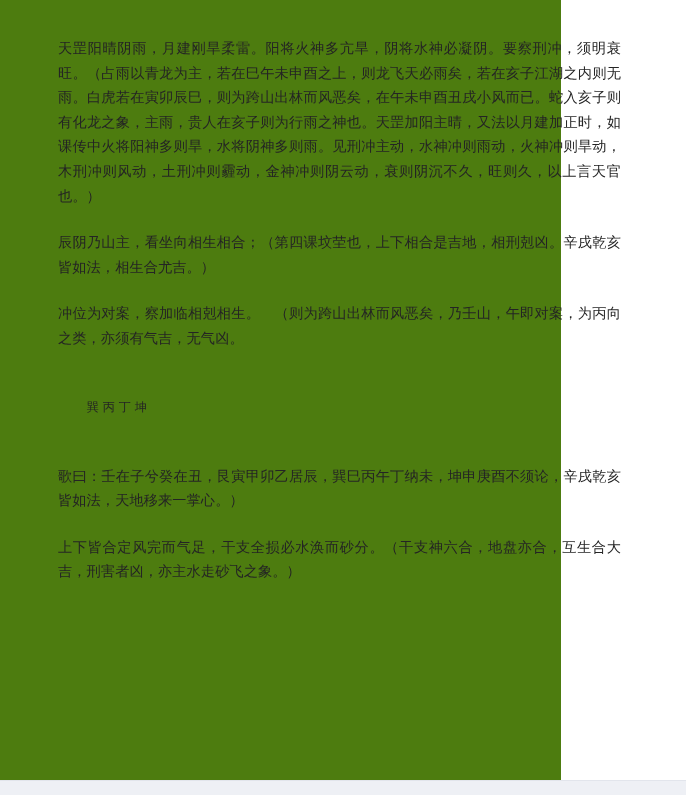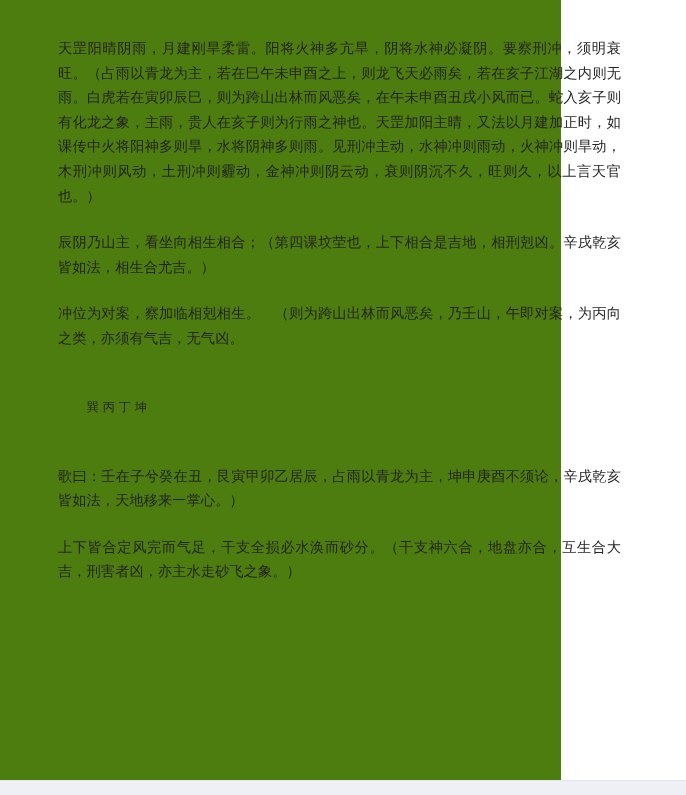--- a/index.html
+++ b/index.html
@@ -118,21 +118,21 @@
     <p class="para gap-lg">辰阴乃山主，看坐向相生相合；（第四课坟茔也，上下相合是吉地，相刑剋凶。辛戌乾亥皆如法，相生合尤吉。）</p>
 
     <p class="para gap-lg">冲位为对案，察加临相剋相生。　（则为跨山出林而风恶矣，乃壬山，午即对案，为丙向之类，亦须有气吉，无气凶。</p>
 
     <div class="charblock">
       <span class="row">
         <span class="cell">巽</span><span class="cell">丙</span><span class="cell">丁</span><span class="cell">坤</span>
       </span>
     </div>
 
-    <p class="para gap-lg">歌曰：壬在子兮癸在丑，艮寅甲卯乙居辰，占雨以青龙为主，坤申庚酉不须论，辛戌乾亥皆如法，天地移来一掌心。）</p>
+    <p class="para gap-lg">歌曰：壬在子兮癸在丑，艮寅甲卯乙居辰，巽巳丙午丁纳未，坤申庚酉不须论，辛戌乾亥皆如法，天地移来一掌心。）</p>
 
     <p class="para gap-lg">上下皆合定风完而气足，干支全损必水涣而砂分。（干支神六合，地盘亦合，互生合大吉，刑害者凶，亦主水走砂飞之象。）</p>
 
   </div>
 </div>
 
 <div class="divider"></div>
 <div class="bottom-strip"></div>
 
 </body></html>

